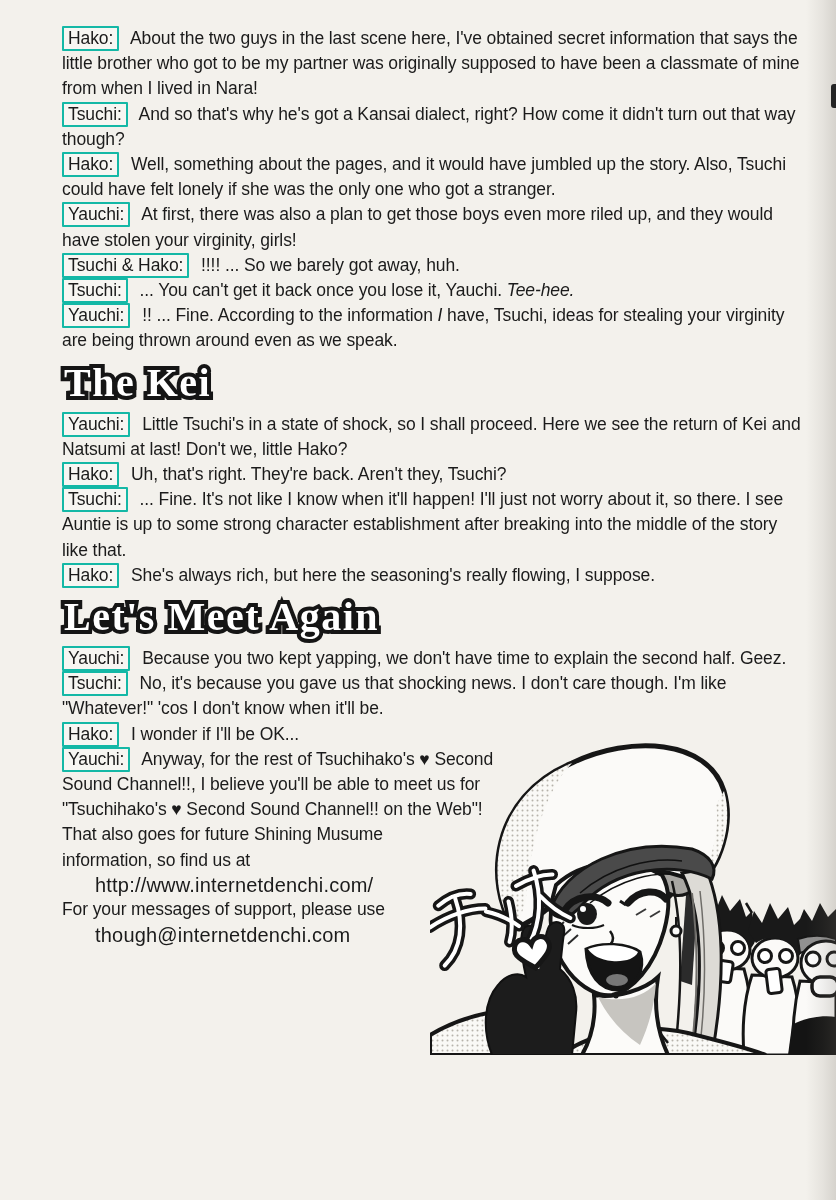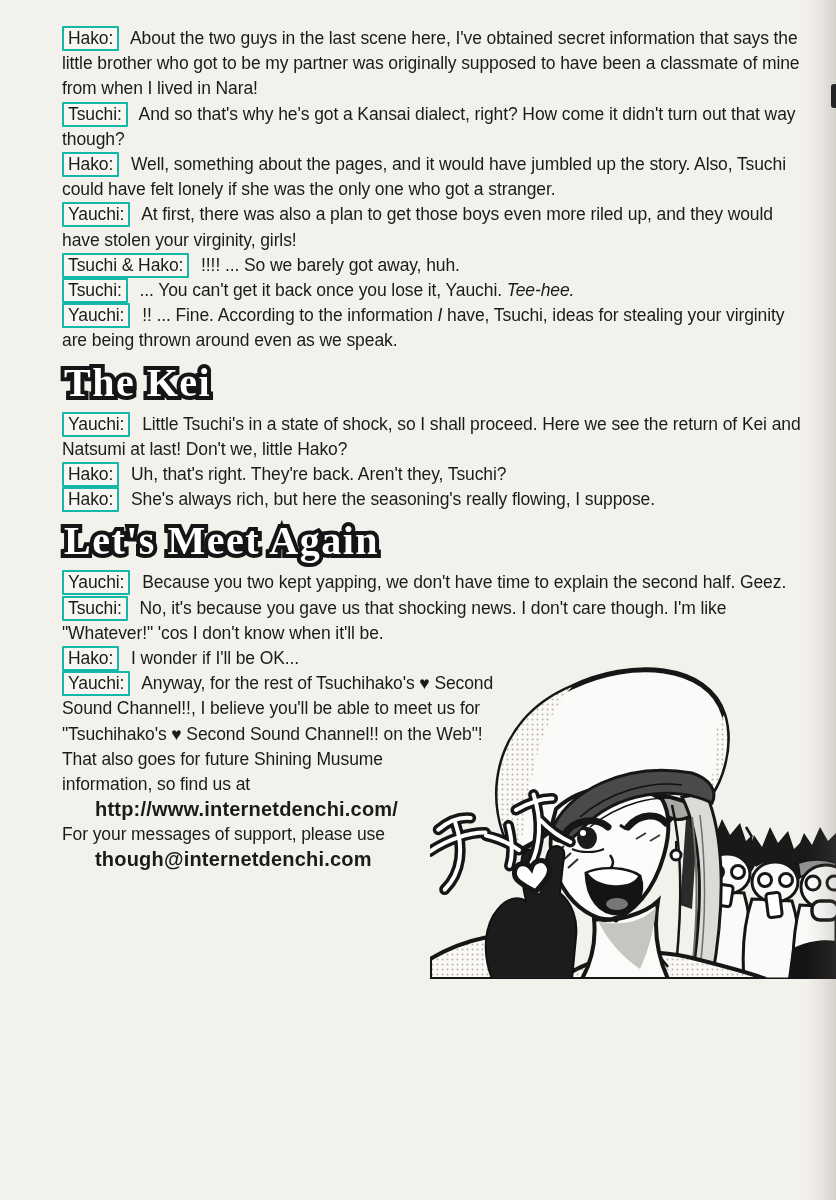--- a/index.html
+++ b/index.html
@@ -38,21 +38,21 @@
   .bubble .fill{color:#ffffff;}
   .outro{position:relative;}
   .fig{
     float:right;width:406px;height:322px;
     margin:-14px -32px 0 0;
     shape-outside:polygon(150px 0px,406px 0px,406px 322px,0px 322px,0px 245px,26px 190px,56px 115px,100px 42px) border-box;
     shape-margin:9px;
   }
   .url-line{
     margin:0;padding-left:33px;
-    font-family:"Liberation Sans",sans-serif;font-weight:bold;
+    font-family:"Liberation Sans",sans-serif;font-weight:normal;
     font-size:20px;line-height:24.5px;letter-spacing:0.2px;
   }
   #closing p.line{max-width:420px;}
 </style>
 </head>
 <body style="background: rgb(243, 241, 236);">
 
 <div class="paper-edge"></div>
 <div class="scan-notch"></div>
 
@@ -69,20 +69,21 @@
     </section>
 
   <h1 class="bubble">
     <span class="stroke">The Kei</span>
     <span class="fill">The Kei</span>
   </h1>
 
   <section id="part2">
       <p class="line"><span class="speaker">Yauchi:</span> <span>Little Tsuchi's in a state of shock, so I shall proceed. Here we see the return of Kei and Natsumi at last! Don't we, little Hako?</span></p>
       <p class="line"><span class="speaker">Hako:</span> <span>Uh, that's right. They're back. Aren't they, Tsuchi?</span></p>
+      <p class="line"><span class="speaker">Tsuchi:</span> <span>... Fine. It's not like I know when it'll happen! I'll just not worry about it, so there. I see Auntie is up to some strong character establishment after breaking into the middle of the story like that.</span></p>
       <p class="line"><span class="speaker">Hako:</span> <span>She's always rich, but here the seasoning's really flowing, I suppose.</span></p>
     </section>
 
   <h1 class="bubble">
     <span class="stroke">Let's Meet Again</span>
     <span class="fill">Let's Meet Again</span>
   </h1>
 
   <section id="part3">
       <p class="line"><span class="speaker">Yauchi:</span> <span>Because you two kept yapping, we don't have time to explain the second half. Geez.</span></p>

